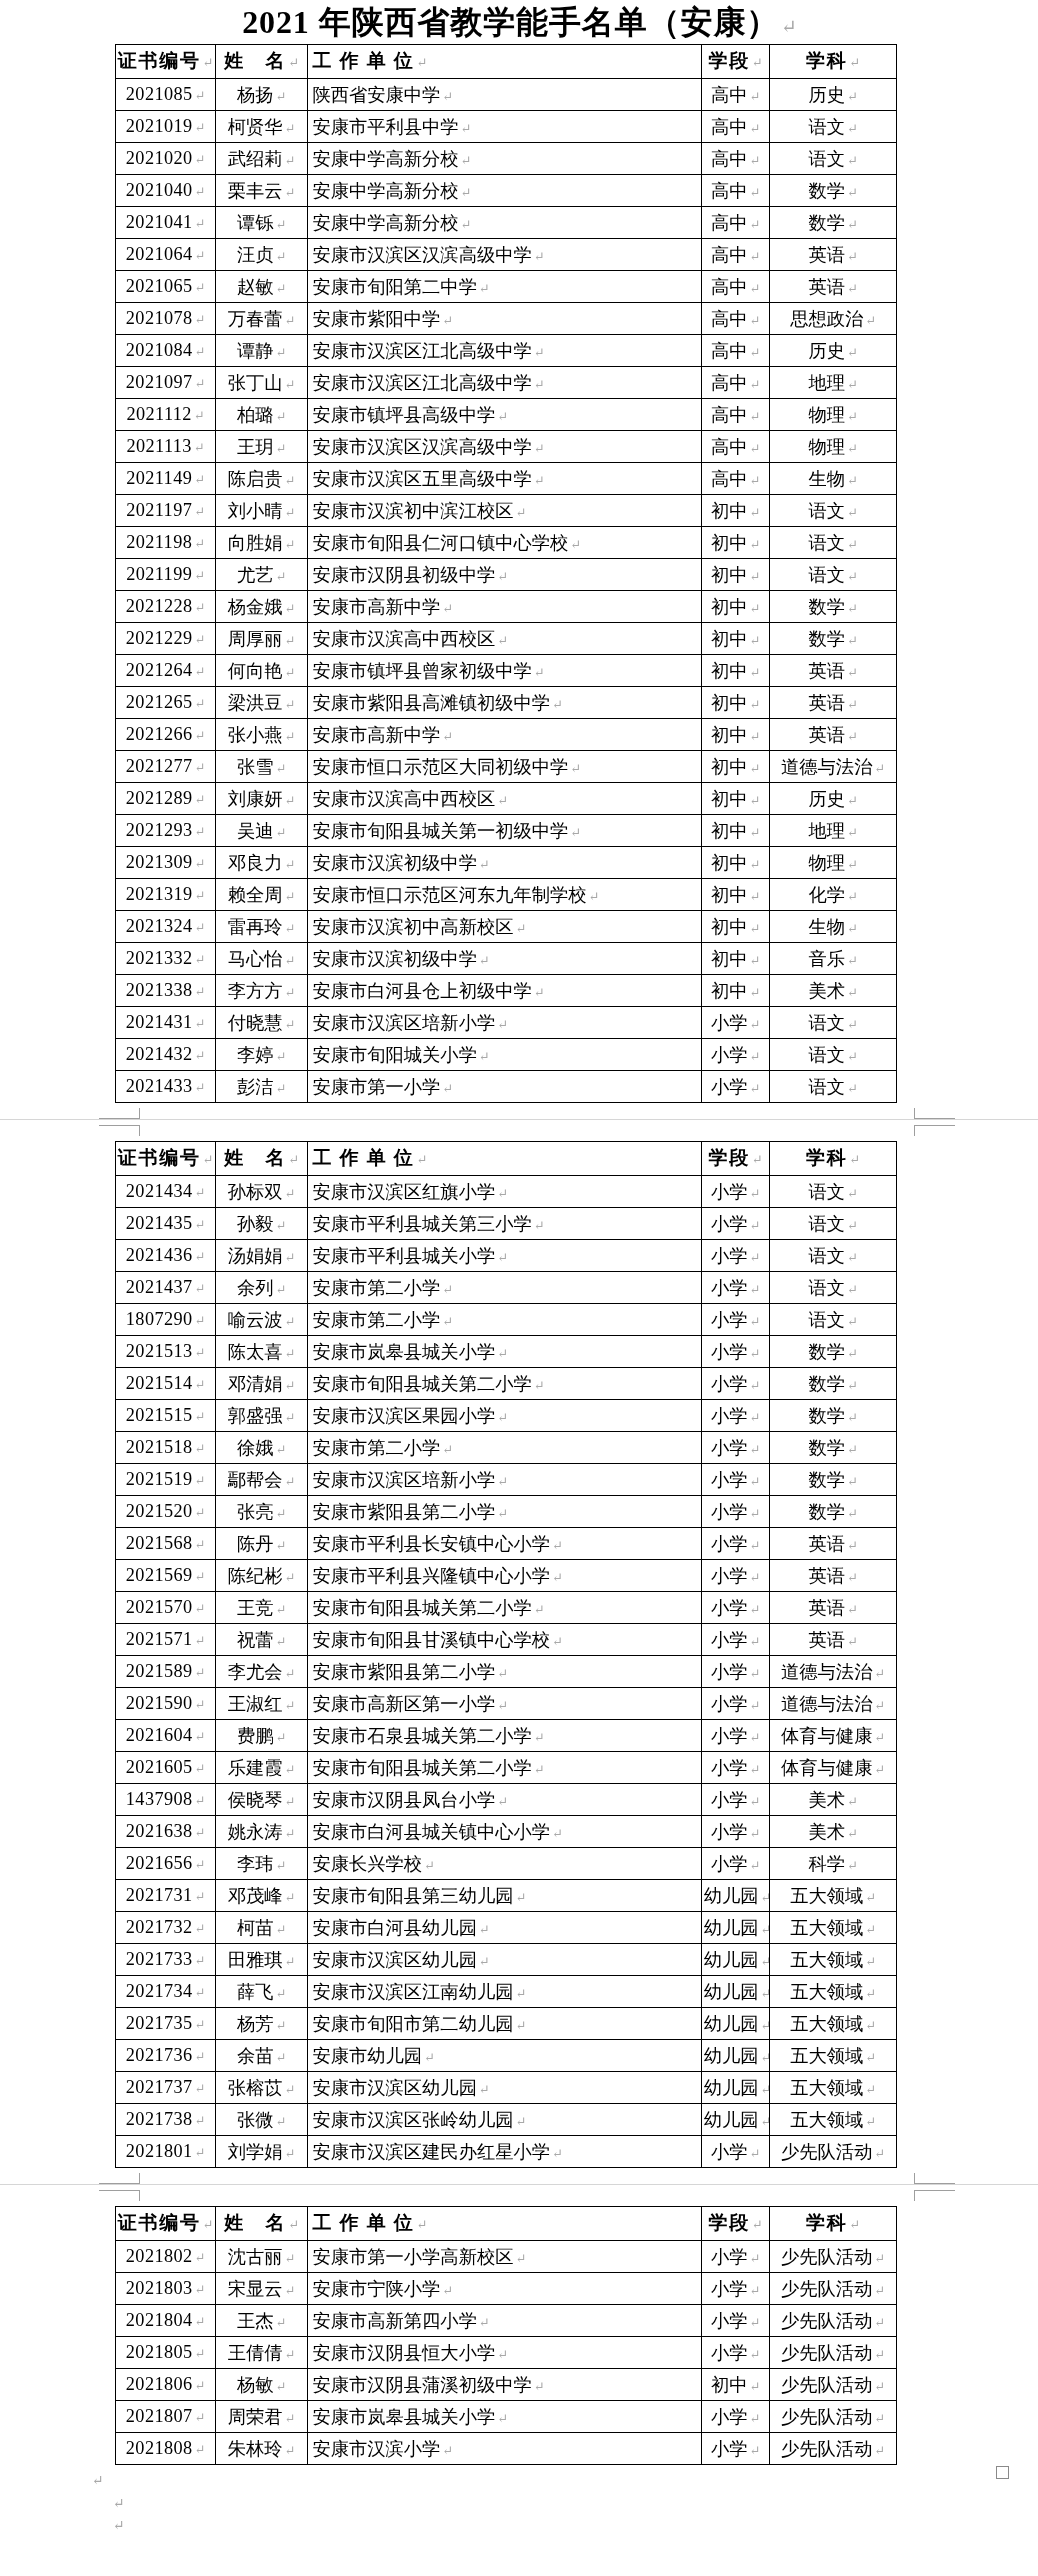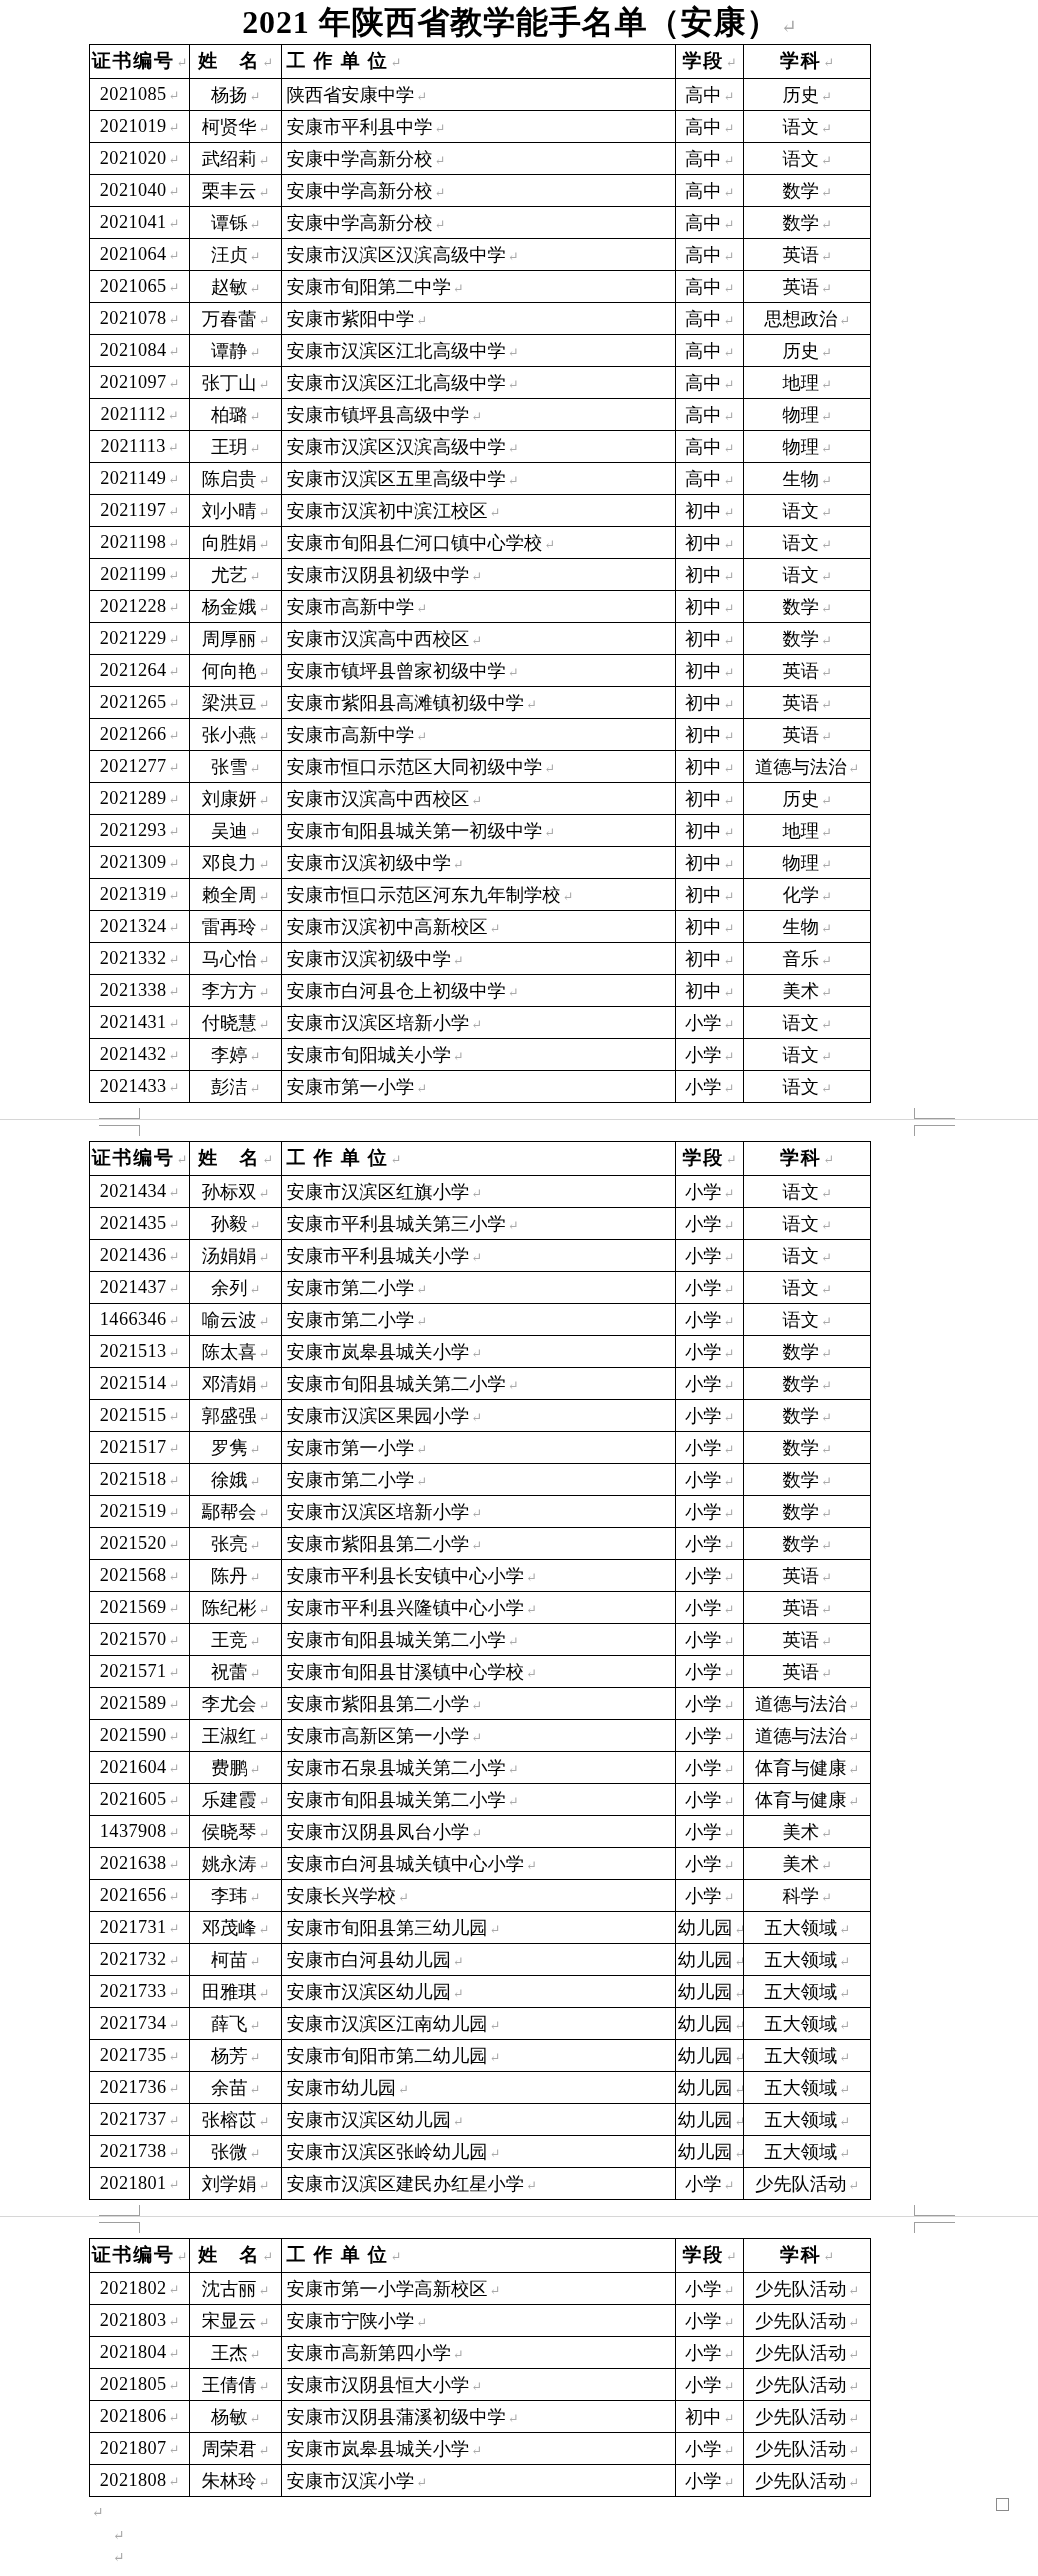--- a/index.html
+++ b/index.html
@@ -6,21 +6,21 @@
   body {
     width:1039px; height:2576px; overflow:hidden;
     background:#ffffff; color:#000;
     font-family:"Liberation Serif","DejaVu Serif",serif;
   }
   .doc-title {
     margin:0; padding-top:1.7px; height:42px; line-height:40px;
     text-align:center; font-size:32px; font-weight:700; letter-spacing:0.9px;
     white-space:nowrap;
   }
-  .sheet { margin-left:89px; width:781px; }
+  .sheet { margin-left:115px; width:781px; }
   table.roster {
     border-collapse:collapse; table-layout:fixed; width:781px;
     border:1.7px solid #000;
   }
   table.roster th, table.roster td {
     border:0.9px solid #000; padding:0 1.7px; overflow:hidden; white-space:nowrap;
   }
   table.roster th { height:33px; font-size:19px; font-weight:700; letter-spacing:1.7px; }
   table.roster td { height:31px; font-size:18.3px; font-weight:400; }
   col.c0 { width:100px; } col.c1 { width:92px; } col.c2 { width:394px; }
@@ -353,21 +353,21 @@
           <td class="c4"><span>语文</span><span class="pilcrow">↵</span></td>
         </tr>
         <tr>
           <td class="c0"><span>2021437</span><span class="pilcrow">↵</span></td>
           <td class="c1"><span>余列</span><span class="pilcrow">↵</span></td>
           <td class="c2"><span>安康市第二小学</span><span class="pilcrow">↵</span></td>
           <td class="c3"><span>小学</span><span class="pilcrow">↵</span></td>
           <td class="c4"><span>语文</span><span class="pilcrow">↵</span></td>
         </tr>
         <tr>
-          <td class="c0"><span>1466346</span><span class="pilcrow">↵</span></td>
+          <td class="c0"><span>1807290</span><span class="pilcrow">↵</span></td>
           <td class="c1"><span>喻云波</span><span class="pilcrow">↵</span></td>
           <td class="c2"><span>安康市第二小学</span><span class="pilcrow">↵</span></td>
           <td class="c3"><span>小学</span><span class="pilcrow">↵</span></td>
           <td class="c4"><span>语文</span><span class="pilcrow">↵</span></td>
         </tr>
         <tr>
           <td class="c0"><span>2021513</span><span class="pilcrow">↵</span></td>
           <td class="c1"><span>陈太喜</span><span class="pilcrow">↵</span></td>
           <td class="c2"><span>安康市岚皋县城关小学</span><span class="pilcrow">↵</span></td>
           <td class="c3"><span>小学</span><span class="pilcrow">↵</span></td>
@@ -377,27 +377,20 @@
           <td class="c0"><span>2021514</span><span class="pilcrow">↵</span></td>
           <td class="c1"><span>邓清娟</span><span class="pilcrow">↵</span></td>
           <td class="c2"><span>安康市旬阳县城关第二小学</span><span class="pilcrow">↵</span></td>
           <td class="c3"><span>小学</span><span class="pilcrow">↵</span></td>
           <td class="c4"><span>数学</span><span class="pilcrow">↵</span></td>
         </tr>
         <tr>
           <td class="c0"><span>2021515</span><span class="pilcrow">↵</span></td>
           <td class="c1"><span>郭盛强</span><span class="pilcrow">↵</span></td>
           <td class="c2"><span>安康市汉滨区果园小学</span><span class="pilcrow">↵</span></td>
-          <td class="c3"><span>小学</span><span class="pilcrow">↵</span></td>
-          <td class="c4"><span>数学</span><span class="pilcrow">↵</span></td>
-        </tr>
-        <tr>
-          <td class="c0"><span>2021517</span><span class="pilcrow">↵</span></td>
-          <td class="c1"><span>罗隽</span><span class="pilcrow">↵</span></td>
-          <td class="c2"><span>安康市第一小学</span><span class="pilcrow">↵</span></td>
           <td class="c3"><span>小学</span><span class="pilcrow">↵</span></td>
           <td class="c4"><span>数学</span><span class="pilcrow">↵</span></td>
         </tr>
         <tr>
           <td class="c0"><span>2021518</span><span class="pilcrow">↵</span></td>
           <td class="c1"><span>徐娥</span><span class="pilcrow">↵</span></td>
           <td class="c2"><span>安康市第二小学</span><span class="pilcrow">↵</span></td>
           <td class="c3"><span>小学</span><span class="pilcrow">↵</span></td>
           <td class="c4"><span>数学</span><span class="pilcrow">↵</span></td>
         </tr>

